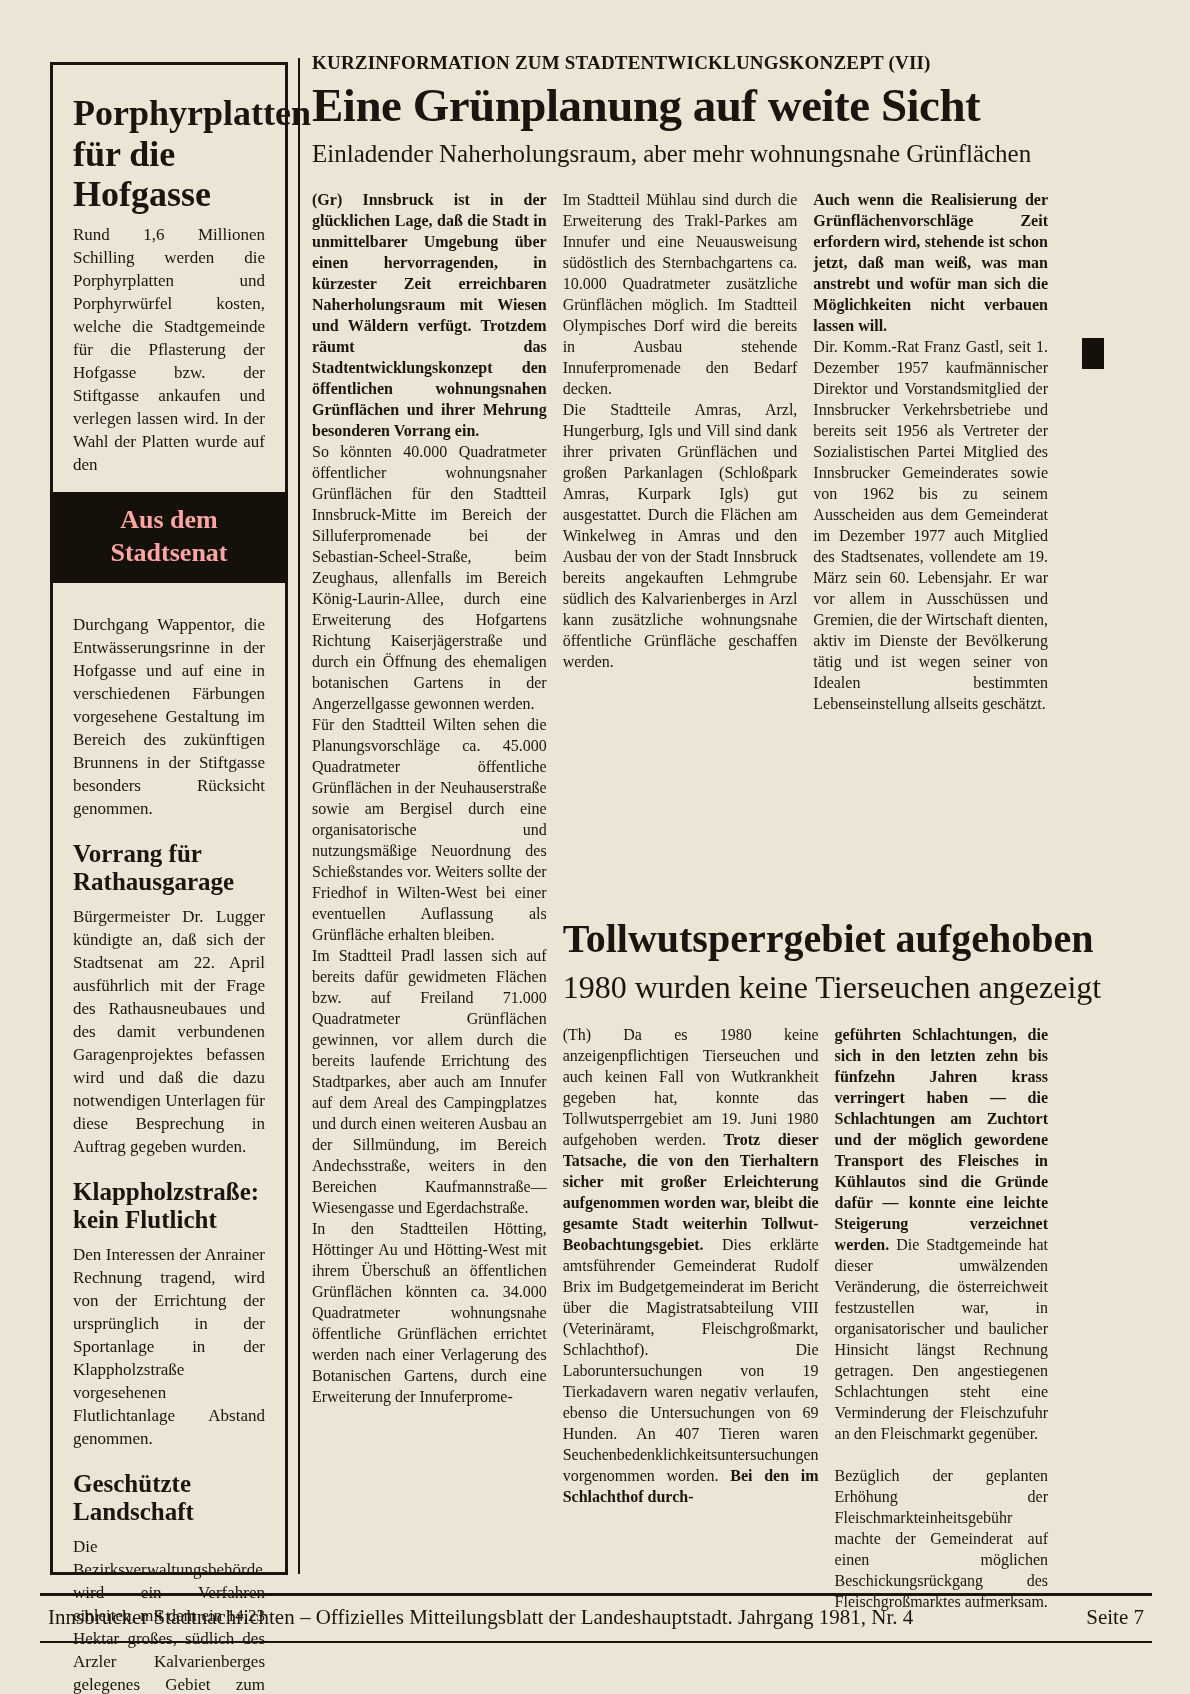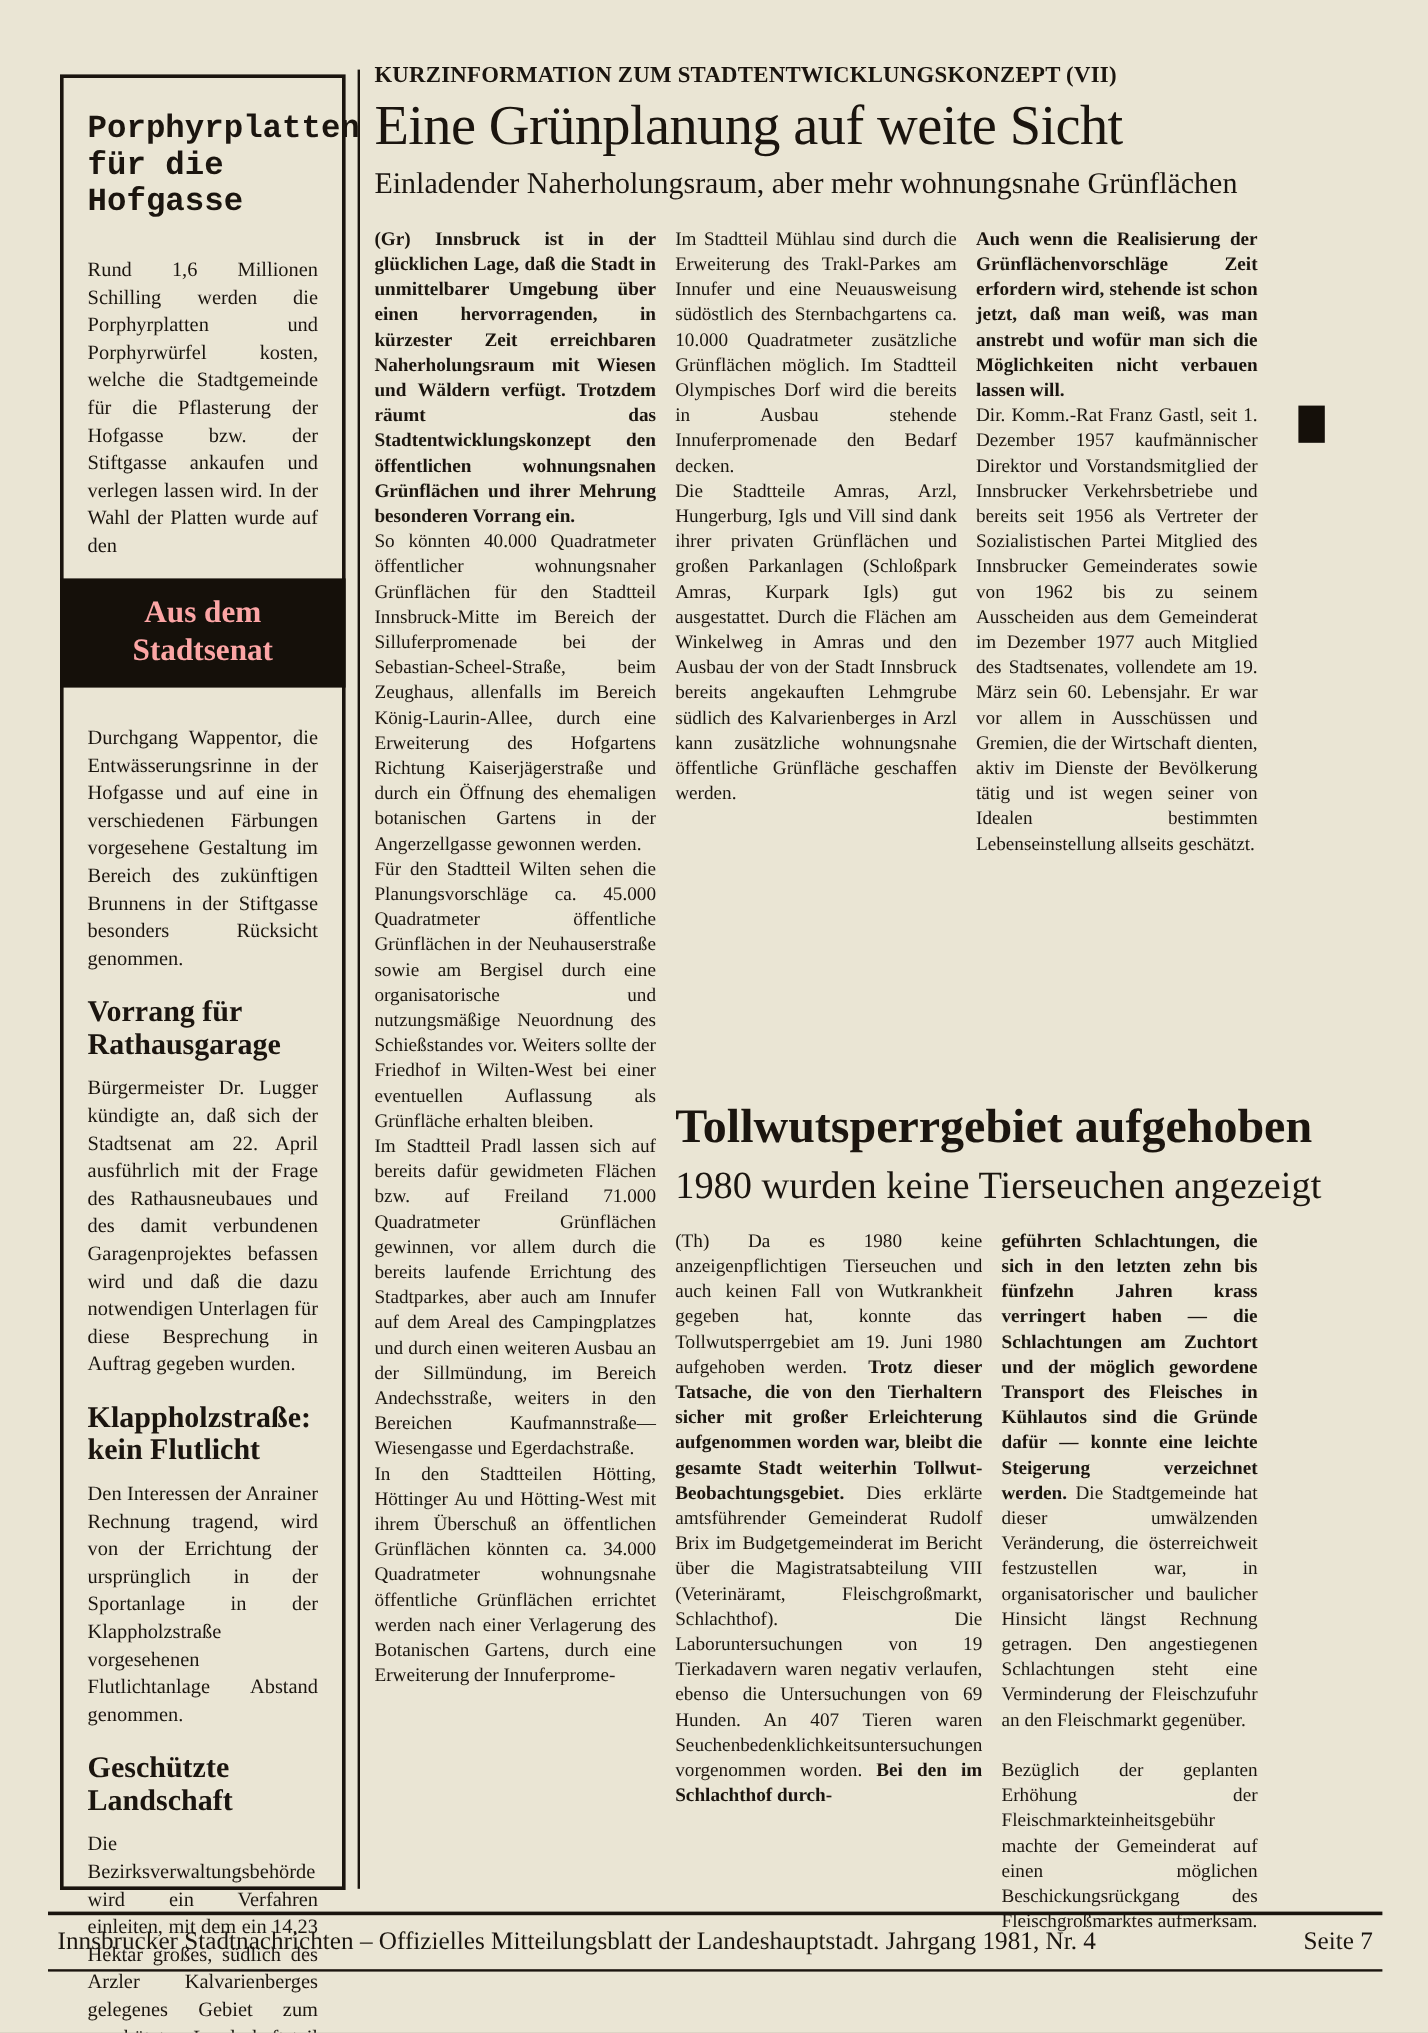--- a/index.html
+++ b/index.html
@@ -18,23 +18,22 @@
   
   .sidebar-box {
     position: absolute;
     left: 50px; top: 62px;
     width: 238px; height: 1513px;
     border: 3px solid #1b150f;
     box-sizing: border-box;
     padding: 20px 20px 0 20px;
   }
   .sb-title {
-    font-size: 27px; font-weight: bold; line-height: 1.13;
-    margin: 8px 0 28px 0;
-    font-family: Liberation Mono, monospace;
+    font-size: 36px; font-weight: bold; line-height: 1.13;
+    margin: 8px 0 8px 0;
   }
   .sb-text {
     font-size: 17px; line-height: 23px; text-align: justify;
     margin: 0 0 10px 0;
   }
   .sb-banner {
     background: #15100a; color: #fca5a5;
     text-align: center; font-weight: bold;
     font-size: 26px; line-height: 1.25;
     padding: 12px 0 14px 0;
@@ -56,21 +55,21 @@
   .main {
     position: absolute;
     left: 312px; top: 52px;
     width: 736px;
   }
   .kicker {
     font-size: 19px; font-weight: bold; letter-spacing: 0.2px;
     margin: 0 0 8px 0;
   }
   .headline {
-    font-size: 47px; font-weight: normal; letter-spacing: -0.5px;
+    font-size: 47px; font-weight: bold; letter-spacing: -0.5px;
     line-height: 1.02; margin: 0 0 10px 0; white-space: nowrap;
   }
   .deck {
     font-size: 25px; line-height: 1.15; margin: 0 0 20px 0; white-space: nowrap;
   }
   .main-body {
     display: grid;
     grid-template-columns: 1fr 1fr 1fr;
     column-gap: 16px;
   }

